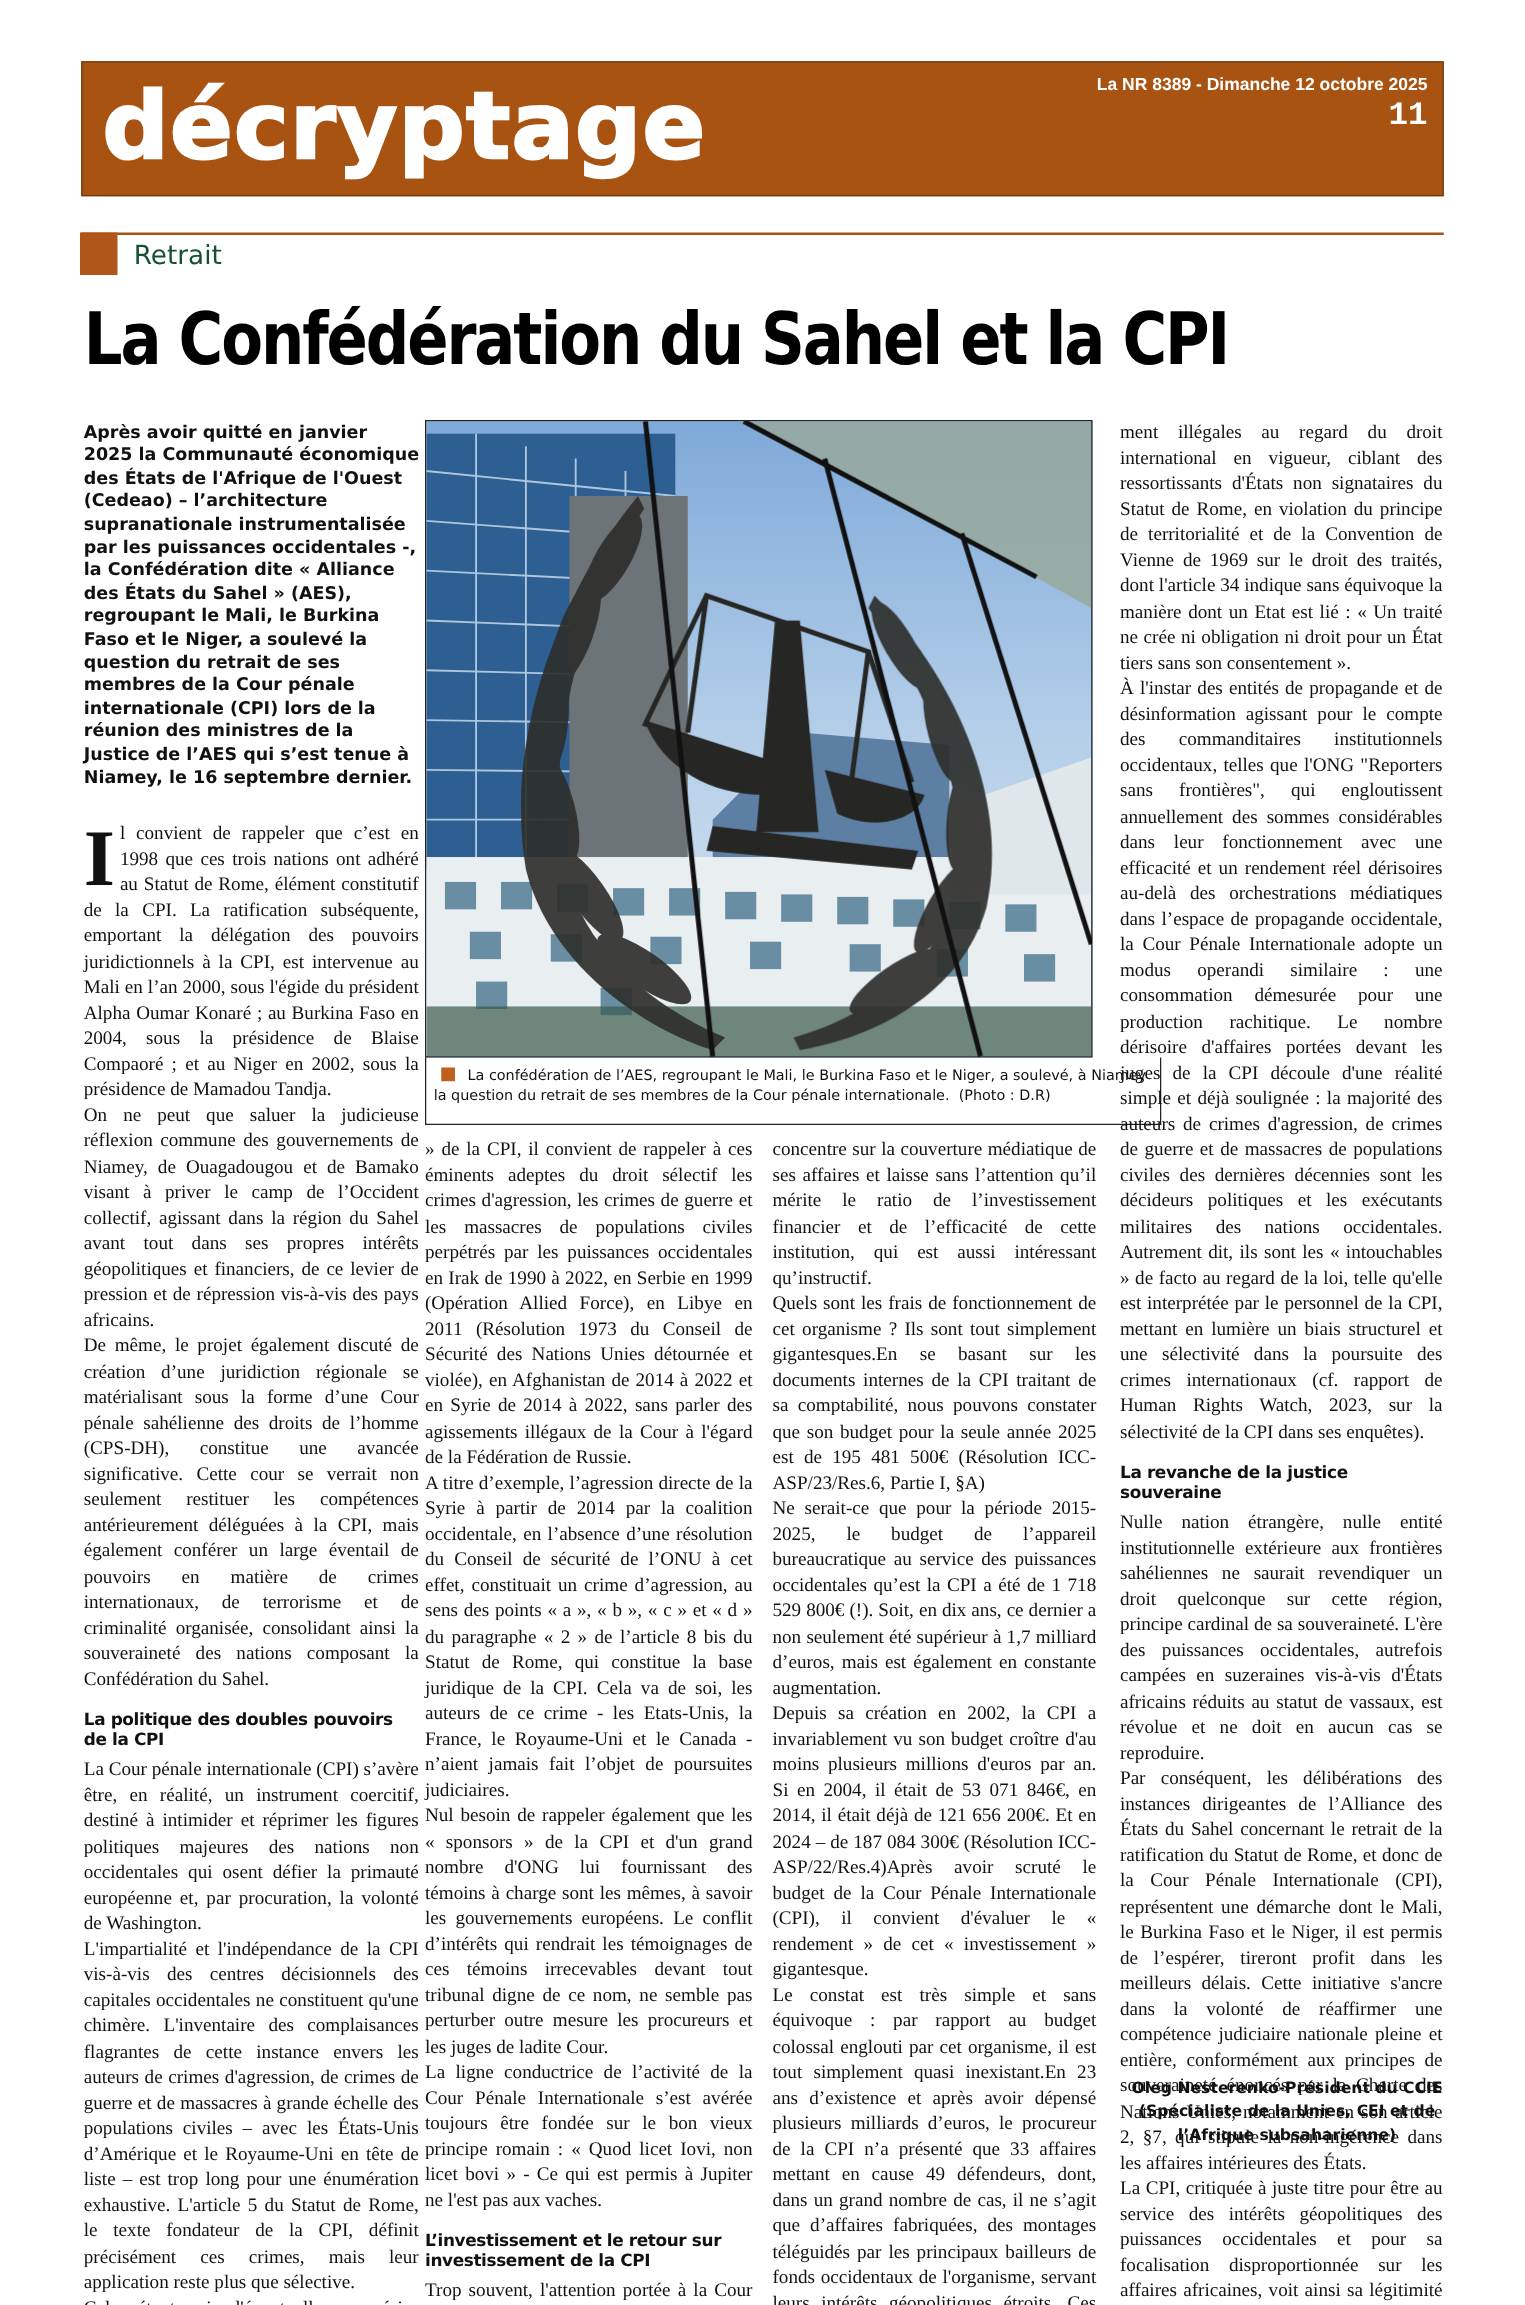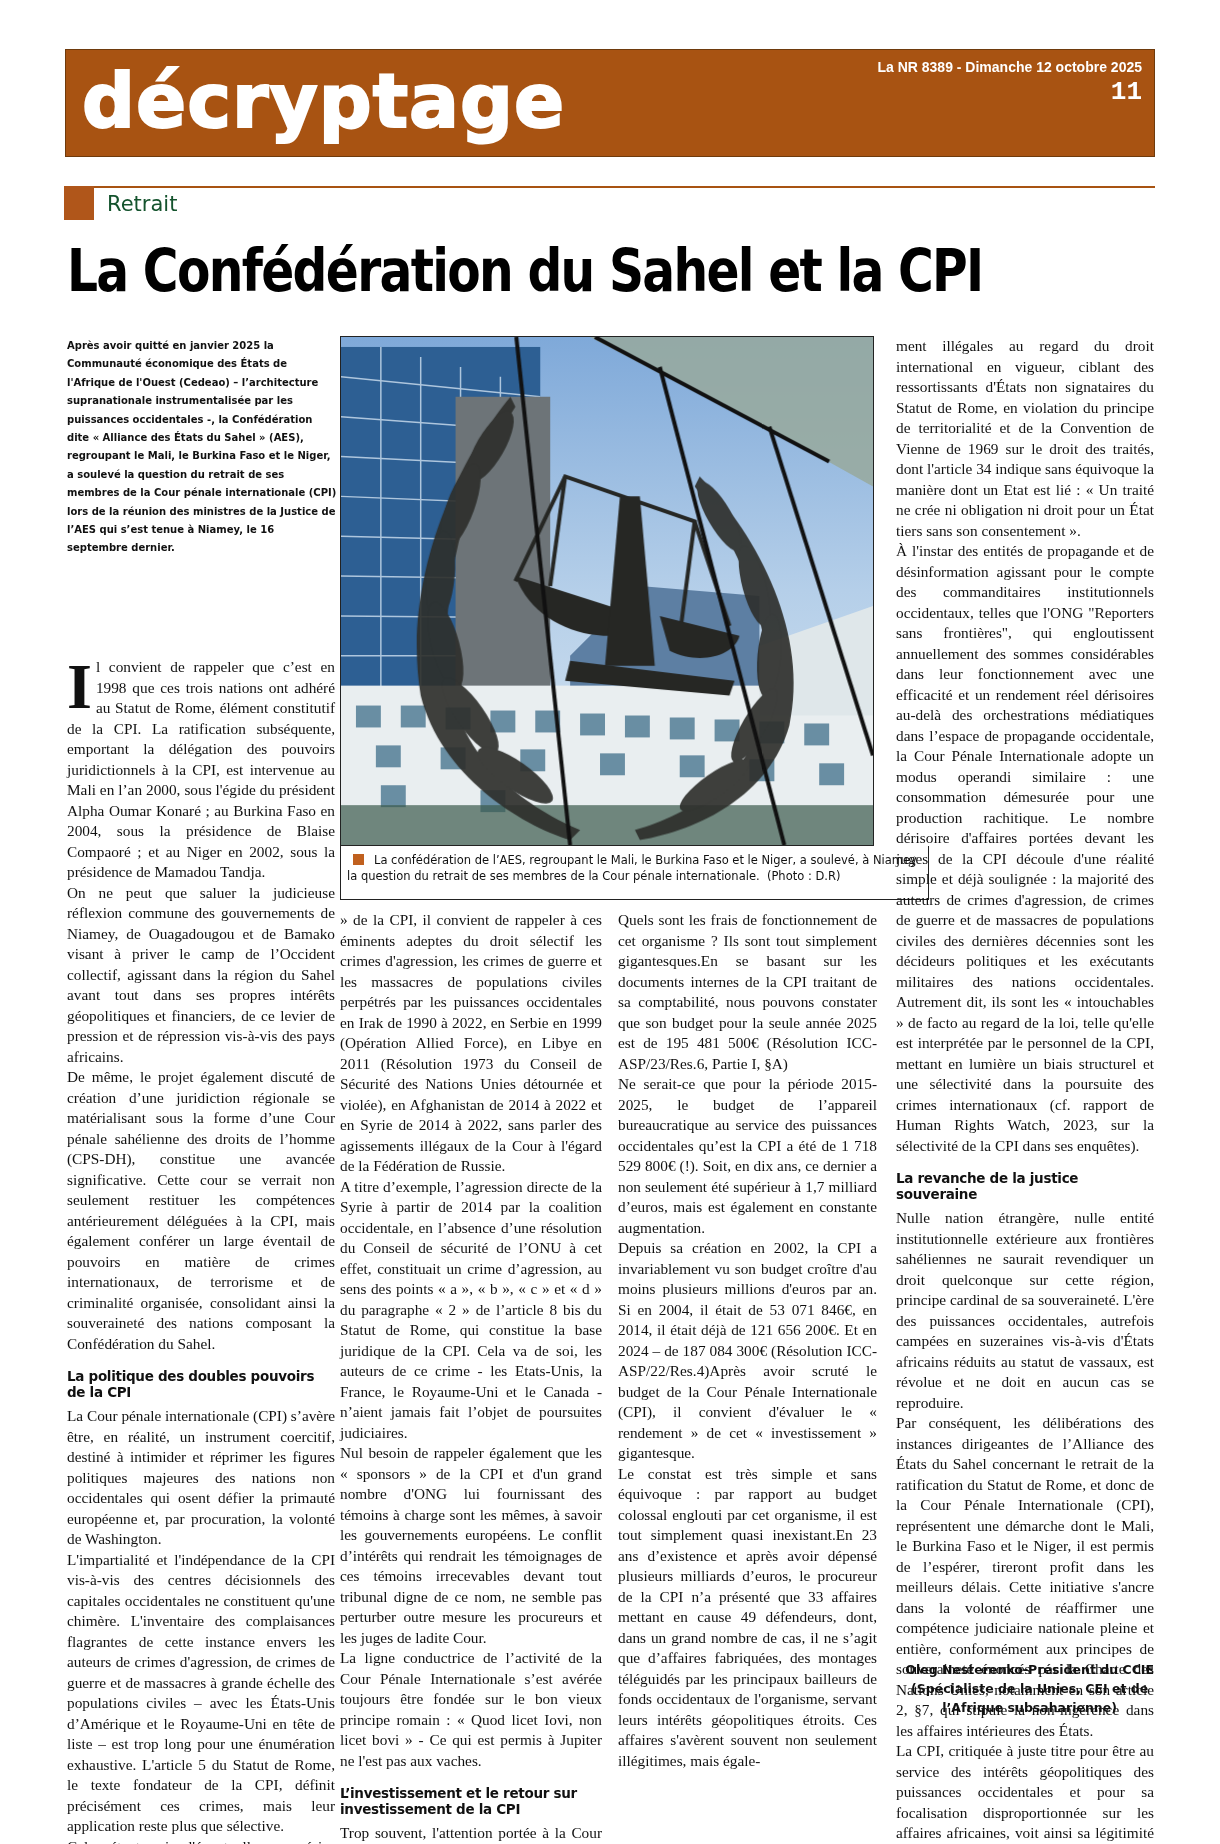--- a/index.html
+++ b/index.html
@@ -9,21 +9,21 @@
   .header-band .rubric { position: absolute; left: 16px; top: 6px; font-family: "DejaVu Sans", sans-serif; font-weight: 900; font-size: 74px; color: #fff; letter-spacing: 1px; line-height: 90px; -webkit-text-stroke: 2px #fff; }
   .header-band .issue { position: absolute; right: 12px; top: 9px; font-family: "Liberation Sans", sans-serif; font-weight: bold; font-size: 14px; color: #fff; }
   .header-band .page-num { position: absolute; right: 12px; top: 27px; font-family: Liberation Mono, monospace; font-weight: bold; font-size: 26px; color: #fff; }
 
   .section-rule { position: absolute; left: 65px; top: 186px; width: 1090px; height: 2px; background: #a85312; }
   .section-square { position: absolute; left: 64px; top: 186px; width: 30px; height: 34px; background: #b0561a; }
   .section-label { position: absolute; left: 107px; top: 192px; font-family: "DejaVu Sans", sans-serif; font-size: 21px; color: #14532d; }
 
   .headline { position: absolute; left: 67px; top: 236px; font-family: "DejaVu Sans", sans-serif; font-weight: bold; font-size: 58px; line-height: 70px; letter-spacing: -2px; color: #000; transform: scaleX(0.84); transform-origin: left top; white-space: nowrap; }
 
-  .lead { position: absolute; left: 67px; top: 337px; width: 270px; font-family: "DejaVu Sans", sans-serif; font-weight: bold; font-size: 10px; line-height: 18.4px; color: #111; }
+  .lead { position: absolute; left: 67px; top: 337px; width: 270px; font-family: "DejaVu Sans", sans-serif; font-weight: bold; font-size: 14px; line-height: 18.4px; color: #111; }
 
   .col { position: absolute; font-size: 15.3px; line-height: 20.5px; text-align: justify; hyphens: manual; }
   .col p { margin: 0; }
   .col .dropcap { float: left; font-size: 64px; line-height: 52px; font-weight: bold; margin: 4px 4px 0 0; }
   .col h3 { font-family: "DejaVu Sans", sans-serif; font-weight: 900; font-size: 13.5px; line-height: 16px; margin: 14px 0 6px 0; letter-spacing: -0.3px; text-align: left; }
   .col1 { left: 67px; top: 657px; width: 268px; }
   .col2 { left: 340px; top: 910px; width: 262px; }
   .col3 { left: 618px; top: 910px; width: 259px; }
   .col4 { left: 896px; top: 336px; width: 258px; }
 
@@ -163,20 +163,21 @@
 <div class="col col2">
   <p>» de la CPI, il convient de rappeler à ces éminents adeptes du droit sélectif les crimes d'agression, les crimes de guerre et les massacres de populations civiles perpétrés par les puissances occidentales en Irak de 1990 à 2022, en Serbie en 1999 (Opération Allied Force), en Libye en 2011 (Résolution 1973 du Conseil de Sécurité des Nations Unies détournée et violée), en Afghanistan de 2014 à 2022 et en Syrie de 2014 à 2022, sans parler des agissements illégaux de la Cour à l'égard de la Fédération de Russie.</p>
   <p>A titre d’exemple, l’agression directe de la Syrie à partir de 2014 par la coalition occidentale, en l’absence d’une résolution du Conseil de sécurité de l’ONU à cet effet, constituait un crime d’agression, au sens des points « a », « b », « c » et « d » du paragraphe « 2 » de l’article 8 bis du Statut de Rome, qui constitue la base juridique de la CPI. Cela va de soi, les auteurs de ce crime - les Etats-Unis, la France, le Royaume-Uni et le Canada - n’aient jamais fait l’objet de poursuites judiciaires.</p>
   <p>Nul besoin de rappeler également que les « sponsors » de la CPI et d'un grand nombre d'ONG lui fournissant des témoins à charge sont les mêmes, à savoir les gouvernements européens. Le conflit d’intérêts qui rendrait les témoignages de ces témoins irrecevables devant tout tribunal digne de ce nom, ne semble pas perturber outre mesure les procureurs et les juges de ladite Cour.</p>
   <p>La ligne conductrice de l’activité de la Cour Pénale Internationale s’est avérée toujours être fondée sur le bon vieux principe romain : « Quod licet Iovi, non licet bovi » - Ce qui est permis à Jupiter ne l'est pas aux vaches.</p>
   <h3>L’investissement et le retour sur investissement de la CPI</h3>
   <p>Trop souvent, l'attention portée à la Cour pénale internationale (CPI) se</p>
 </div>
 
 <div class="col col3">
+  <p>concentre sur la couverture médiatique de ses affaires et laisse sans l’attention qu’il mérite le ratio de l’investissement financier et de l’efficacité de cette institution, qui est aussi intéressant qu’instructif.</p>
   <p>Quels sont les frais de fonctionnement de cet organisme ? Ils sont tout simplement gigantesques.En se basant sur les documents internes de la CPI traitant de sa comptabilité, nous pouvons constater que son budget pour la seule année 2025 est de 195 481 500€ (Résolution ICC-ASP/23/Res.6, Partie I, §A)</p>
   <p>Ne serait-ce que pour la période 2015-2025, le budget de l’appareil bureaucratique au service des puissances occidentales qu’est la CPI a été de 1 718 529 800€ (!). Soit, en dix ans, ce dernier a non seulement été supérieur à 1,7 milliard d’euros, mais est également en constante augmentation.</p>
   <p>Depuis sa création en 2002, la CPI a invariablement vu son budget croître d'au moins plusieurs millions d'euros par an. Si en 2004, il était de 53 071 846€, en 2014, il était déjà de 121 656 200€. Et en 2024 – de 187 084 300€ (Résolution ICC-ASP/22/Res.4)Après avoir scruté le budget de la Cour Pénale Internationale (CPI), il convient d'évaluer le « rendement » de cet « investissement » gigantesque.</p>
   <p>Le constat est très simple et sans équivoque : par rapport au budget colossal englouti par cet organisme, il est tout simplement quasi inexistant.En 23 ans d’existence et après avoir dépensé plusieurs milliards d’euros, le procureur de la CPI n’a présenté que 33 affaires mettant en cause 49 défendeurs, dont, dans un grand nombre de cas, il ne s’agit que d’affaires fabriquées, des montages téléguidés par les principaux bailleurs de fonds occidentaux de l'organisme, servant leurs intérêts géopolitiques étroits. Ces affaires s'avèrent souvent non seulement illégitimes, mais égale-</p>
 </div>
 
 <div class="col col4">
   <p>ment illégales au regard du droit international en vigueur, ciblant des ressortissants d'États non signataires du Statut de Rome, en violation du principe de territorialité et de la Convention de Vienne de 1969 sur le droit des traités, dont l'article 34 indique sans équivoque la manière dont un Etat est lié : « Un traité ne crée ni obligation ni droit pour un État tiers sans son consentement ».</p>
   <p>À l'instar des entités de propagande et de désinformation agissant pour le compte des commanditaires institutionnels occidentaux, telles que l'ONG "Reporters sans frontières", qui engloutissent annuellement des sommes considérables dans leur fonctionnement avec une efficacité et un rendement réel dérisoires au-delà des orchestrations médiatiques dans l’espace de propagande occidentale, la Cour Pénale Internationale adopte un modus operandi similaire : une consommation démesurée pour une production rachitique. Le nombre dérisoire d'affaires portées devant les juges de la CPI découle d'une réalité simple et déjà soulignée : la majorité des auteurs de crimes d'agression, de crimes de guerre et de massacres de populations civiles des dernières décennies sont les décideurs politiques et les exécutants militaires des nations occidentales. Autrement dit, ils sont les « intouchables » de facto au regard de la loi, telle qu'elle est interprétée par le personnel de la CPI, mettant en lumière un biais structurel et une sélectivité dans la poursuite des crimes internationaux (cf. rapport de Human Rights Watch, 2023, sur la sélectivité de la CPI dans ses enquêtes).</p>
   <h3>La revanche de la justice souveraine</h3>

